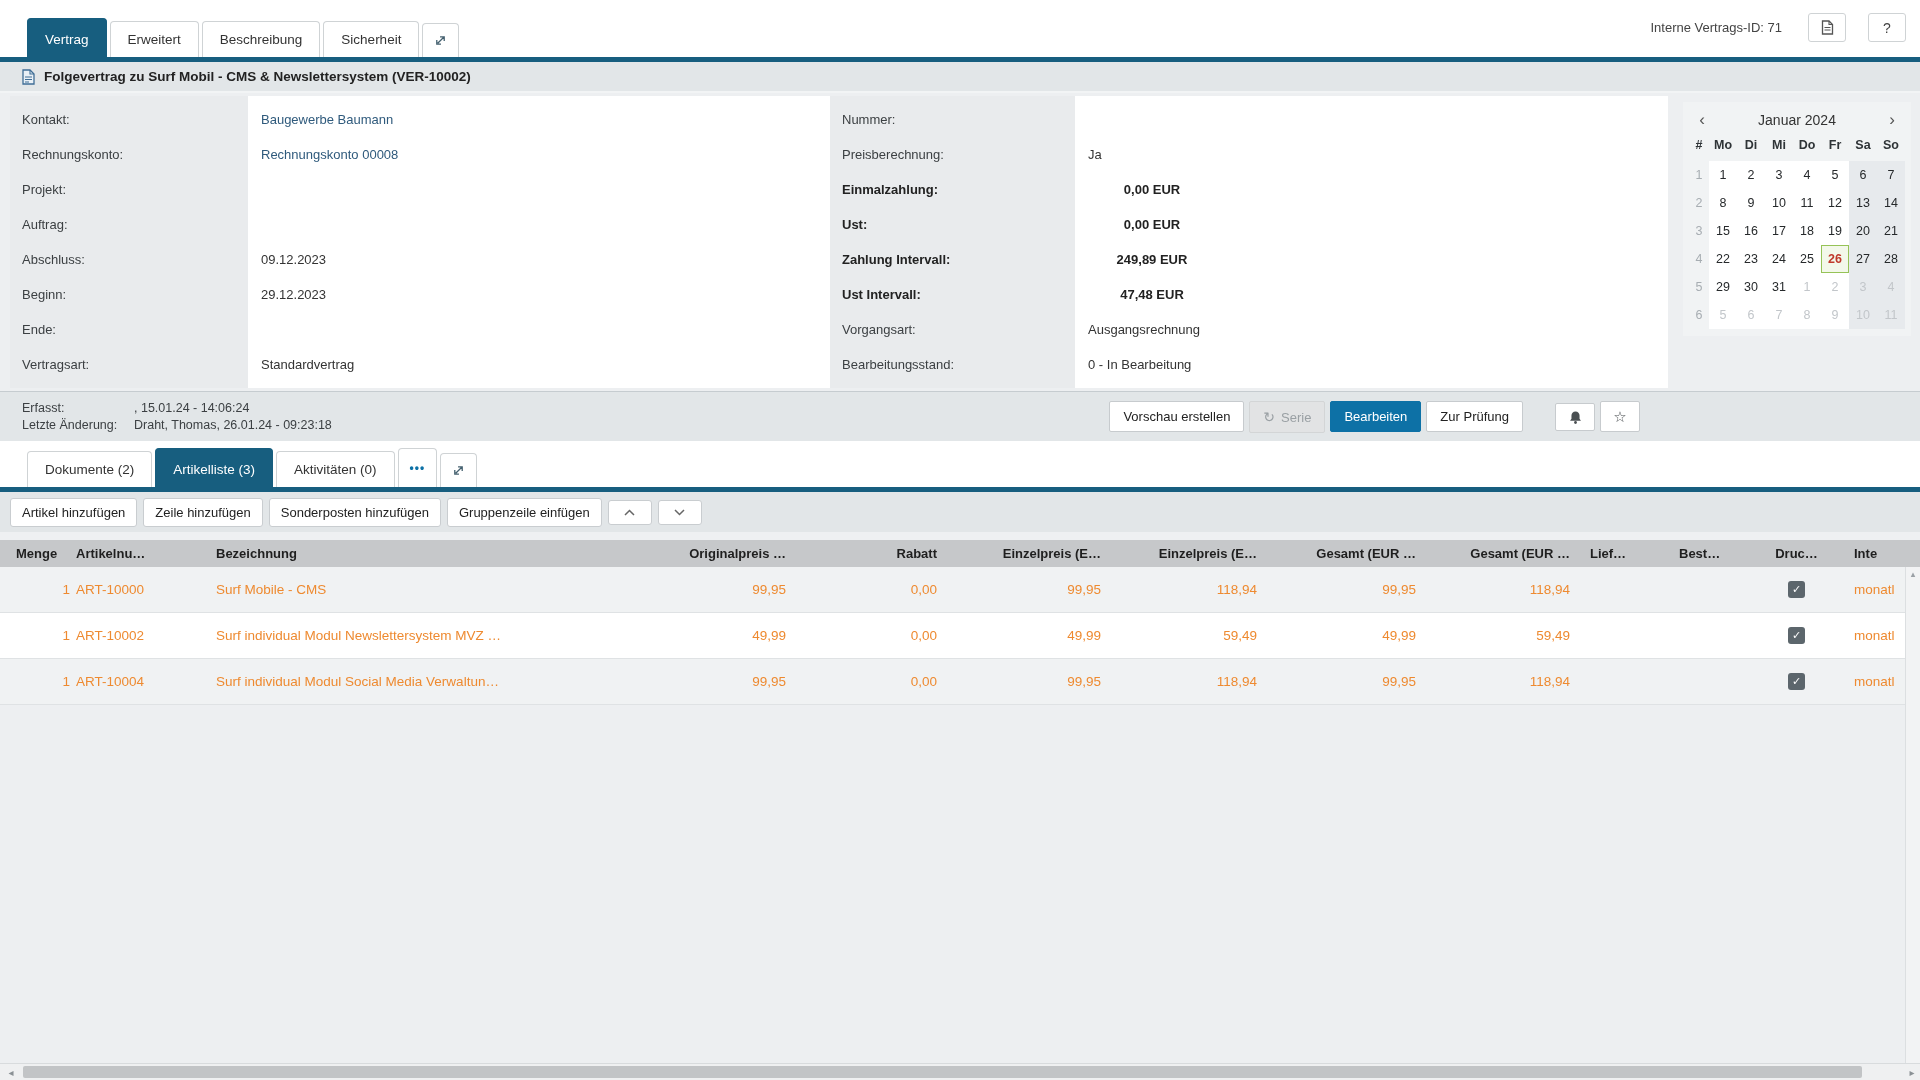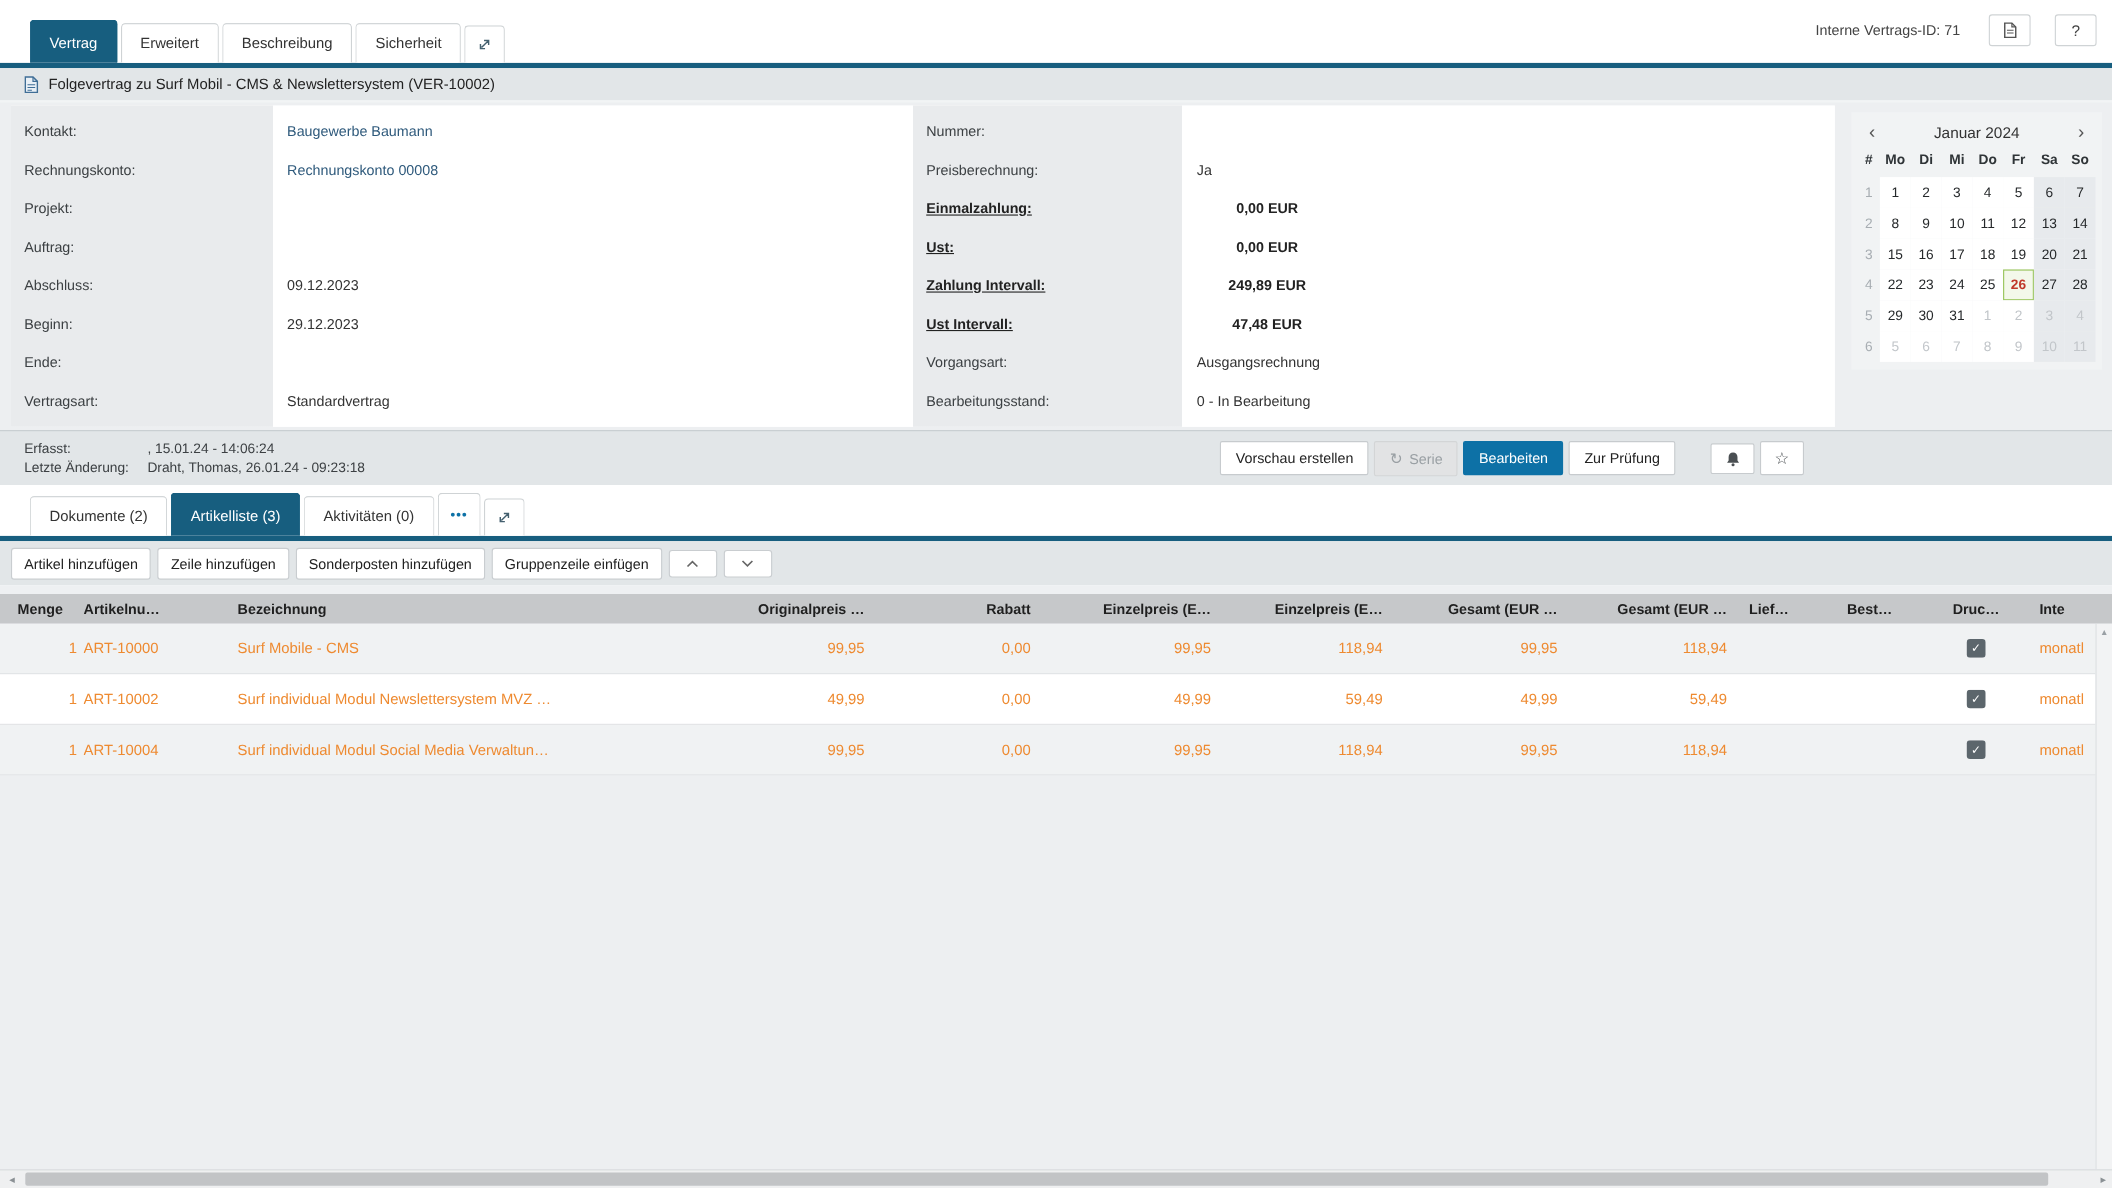--- a/index.html
+++ b/index.html
@@ -1,50 +1,50 @@
 <!DOCTYPE html>
 <html><head>
 <meta charset="utf-8">
 <style>
   * { margin:0; padding:0; box-sizing:border-box; }
   html,body { width:1920px; height:1080px; overflow:hidden;
     font-family:"Liberation Sans","DejaVu Sans",sans-serif; background:#fff; color:#333; }
   .app { width:1920px; height:1080px; display:flex; flex-direction:column; }
 
   
-  .topbar { height:57px; background:#fff; position:relative; }
+  .topbar { height:57px; background:#fff; position:relative;border-radius:15px; }
   .tabs { position:absolute; left:27px; bottom:0; display:flex; align-items:flex-end; }
   .tab { background:#fff; border:1px solid #cfd3d5; border-bottom:none; border-radius:4px 4px 0 0;
          padding:10px 17px; font-size:13.5px; color:#333; margin-right:3px; cursor:pointer; white-space:nowrap; }
   .tab.active { background:#175e7f; border-color:#175e7f; color:#fff; padding-top:13px; }
   .tab.icon-tab { padding:10px 11px; }
   .tab.more-tab { color:#0d71a6; font-weight:bold; letter-spacing:1px; font-size:12px; padding:12px 11px; }
   .top-right { position:absolute; right:14px; top:13px; display:flex; align-items:center; gap:22px;justify-content:center; }
   .top-right .idlabel { font-size:13px; color:#444; margin-right:4px; }
   .sqbtn { width:38px; height:29px; background:#fff; border:1px solid #cfd3d5; border-radius:3px;
            display:flex; align-items:center; justify-content:center; font-size:14px; color:#444; cursor:pointer; }
   .bluebar { height:5px; background:#175e7f; }
 
   
   .titlestrip { height:31px; background:#e2e6e8; display:flex; align-items:center; padding-left:22px;
                 border-bottom:2px solid #f2f4f5; }
   .titlestrip .doc { margin-right:9px; display:flex; }
-  .titlestrip .t { font-size:13.5px; font-weight:normal; color:#222; }
+  .titlestrip .t { font-size:13.5px; font-weight:bold; color:#222; }
 
   
   .ovzone { height:298px; background:#edeff1; display:flex; padding:3px 0 0 10px; }
   .ovpanel { width:1658px; height:292px; background:#fff; display:flex; }
   .ov-group { height:100%; padding-top:6px; }
   .ov-group.left  { width:820px; background:linear-gradient(90deg,#e9ebed 0,#e9ebed 238px,#fff 238px); }
   .ov-group.right { width:838px; background:linear-gradient(90deg,#e9ebed 0,#e9ebed 245px,#fff 245px); }
   .ov-row { display:flex; height:35px; align-items:center; }
   .ov-label { width:238px; padding-left:12px; font-size:13px; color:#3c4043; }
   .ov-group.right .ov-label { width:245px; }
   .ov-value { flex:1; padding-left:13px; font-size:13px; color:#333; }
-  .ov-row.bold .ov-label, .ov-row.bold .ov-value { font-weight:bold; color:#222;text-decoration:underline; }
+  .ov-row.bold .ov-label, .ov-row.bold .ov-value { font-weight:bold; color:#222; }
   .ov-value .link { color:#2f5a7c; cursor:pointer; }
   .ov-value .money { display:inline-block; width:128px; text-align:center; font-weight:bold; }
 
   
   .calendar { width:228px; margin-left:15px; margin-top:6px; background:#f1f3f4; padding:5px 6px 8px 6px; height:234px; }
   .cal-head { display:flex; align-items:center; height:26px; }
   .cal-head .nav { width:26px; text-align:center; font-size:17px; color:#555; cursor:pointer; }
   .cal-head .month { flex:1; text-align:center; font-size:14px; color:#333; }
   .cal-grid { display:grid; grid-template-columns:20px repeat(7,28px); grid-auto-rows:28px; }
   .cal-grid > div { display:flex; align-items:center; justify-content:center; font-size:12.5px; }

